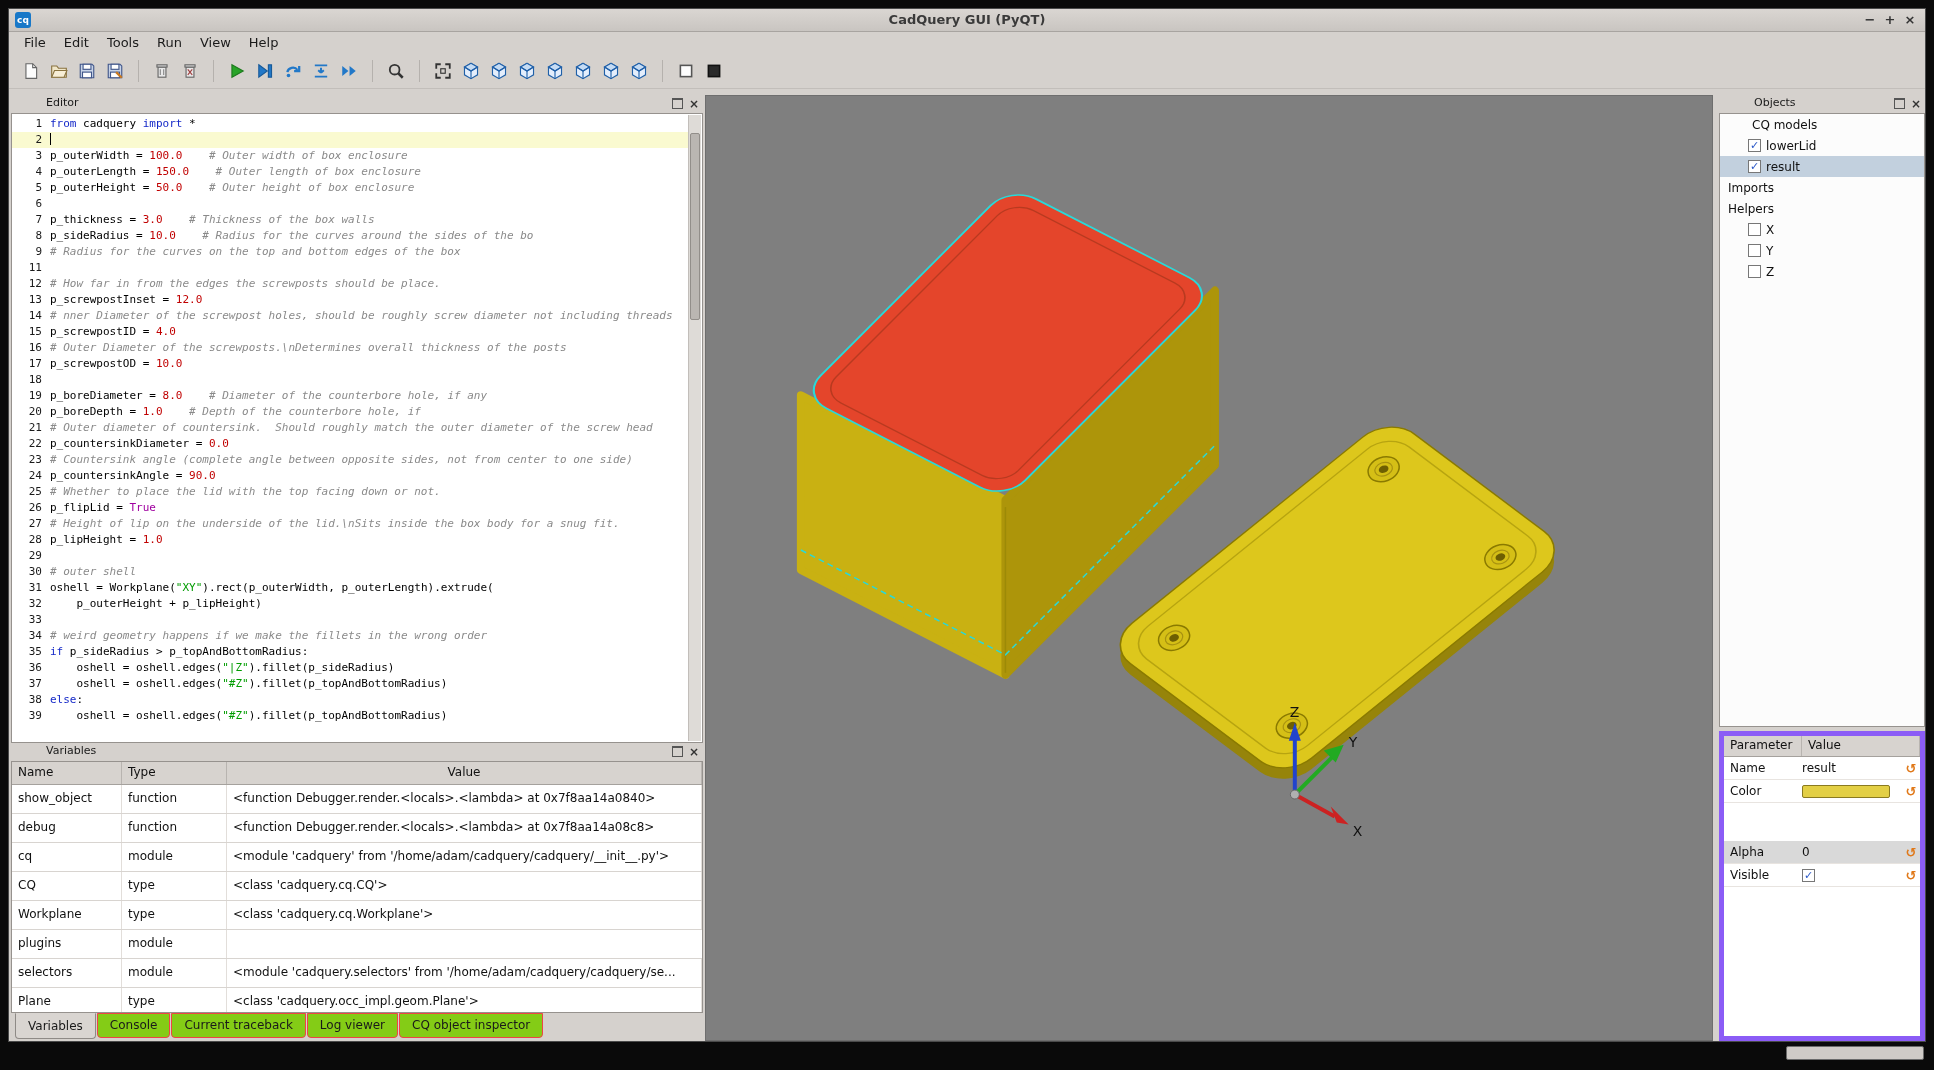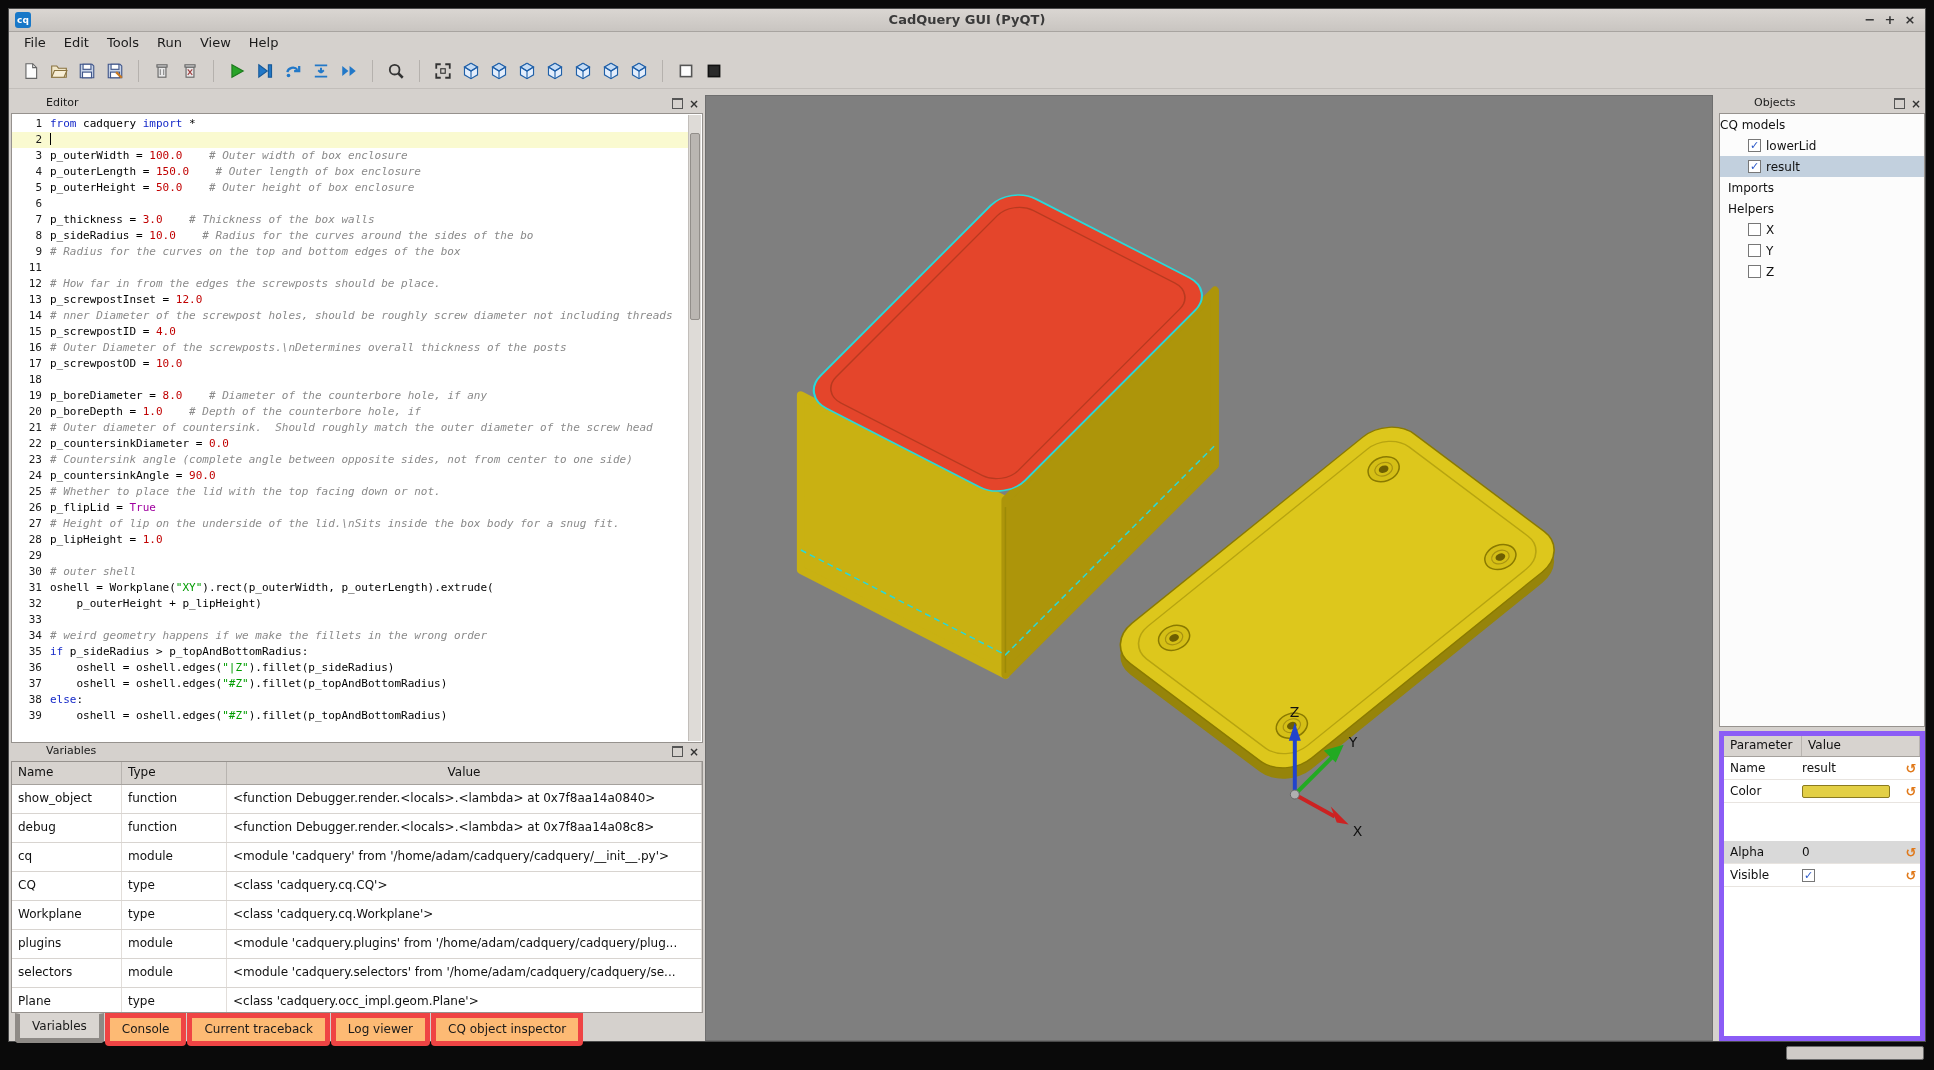--- a/index.html
+++ b/index.html
@@ -56,21 +56,21 @@
   .vh-row{display:flex;height:22px;background:#d7d3cf;border-bottom:1px solid #a5a19d;}
   .vh-cell{font-size:12px;color:#111;padding:3px 6px;box-sizing:border-box;border-right:1px solid #b8b4b0;}
   .vh-cell:nth-child(1){flex:0 0 110px;} .vh-cell:nth-child(2){flex:0 0 105px;} .vh-cell:nth-child(3){flex:1;text-align:center;}
   .v-row{display:flex;height:28px;border-bottom:1px solid #d8d4d0;}
   .v-cell{font-size:12px;color:#111;padding:6px 6px;box-sizing:border-box;border-right:1px solid #e2deda;
           white-space:nowrap;overflow:hidden;}
   .v-cell.c0{flex:0 0 110px;} .v-cell.c1{flex:0 0 105px;} .v-cell.c2{flex:1;}
 
   
   #tab-bar{position:absolute;left:2px;top:1004px;width:700px;height:28px;display:flex;align-items:flex-start;padding-left:4px;box-sizing:border-box;}
-  .tab{font-size:12px;color:#1a1a1a;padding:4px 12px 5px;border:5px solid #ef4444;background:#fdba74;
+  .tab{font-size:12px;color:#1a1a1a;padding:4px 12px 5px;border:1px solid #ef4444;background:#84cc16;
        border-radius:0 0 4px 4px;margin-right:1px;margin-top:0;}
   .tab.active{background:#d9d5d1;border-color:#8e8a86;border-top:1px solid #d9d5d1;padding-top:5px;}
 
   
   #viewport{position:absolute;left:696px;top:86px;width:1008px;height:946px;background:#7f7f7f;border:1px solid #6e6e6e;box-sizing:border-box;}
   .vp-svg{position:absolute;left:0;top:0;width:100%;height:100%;}
 
   
   #objects-panel{position:absolute;left:1710px;top:86px;width:206px;height:632px;}
   #objects-tree{position:absolute;left:0;top:18px;right:0;bottom:0;background:#fcfcfc;border:1px solid #96928e;overflow:hidden;}
@@ -361,21 +361,20 @@
               <div class="v-cell c2">&lt;class 'cadquery.cq.CQ'&gt;</div>
             </div>
             <div class="v-row">
               <div class="v-cell c0">Workplane</div>
               <div class="v-cell c1">type</div>
               <div class="v-cell c2">&lt;class 'cadquery.cq.Workplane'&gt;</div>
             </div>
             <div class="v-row">
               <div class="v-cell c0">plugins</div>
               <div class="v-cell c1">module</div>
-              <div class="v-cell c2">&lt;module 'cadquery.plugins' from '/home/adam/cadquery/cadquery/plug...</div>
             </div>
             <div class="v-row">
               <div class="v-cell c0">selectors</div>
               <div class="v-cell c1">module</div>
               <div class="v-cell c2">&lt;module 'cadquery.selectors' from '/home/adam/cadquery/cadquery/se...</div>
             </div>
             <div class="v-row">
               <div class="v-cell c0">Plane</div>
               <div class="v-cell c1">type</div>
               <div class="v-cell c2">&lt;class 'cadquery.occ_impl.geom.Plane'&gt;</div>
@@ -455,21 +454,21 @@
 
     <div id="objects-panel">
       <div class="panel-head">
         <span class="panel-title">Objects</span>
         <span class="panel-btns">
           <span class="float-btn"></span>
           <span class="close-btn">×</span>
         </span>
       </div>
       <div id="objects-tree">
-          <div class="tree-row" style="">
+          <div class="tree-row" style="padding-left: 8px; margin-left: 24px;">
             <span class="tree-label">CQ models</span>
           </div>
           <div class="tree-row" style="padding-left: 28px;">
             <span class="cbx on">✓</span>
             <span class="tree-label">lowerLid</span>
           </div>
           <div class="tree-row selected" style="padding-left: 28px;">
             <span class="cbx on">✓</span>
             <span class="tree-label">result</span>
           </div>

